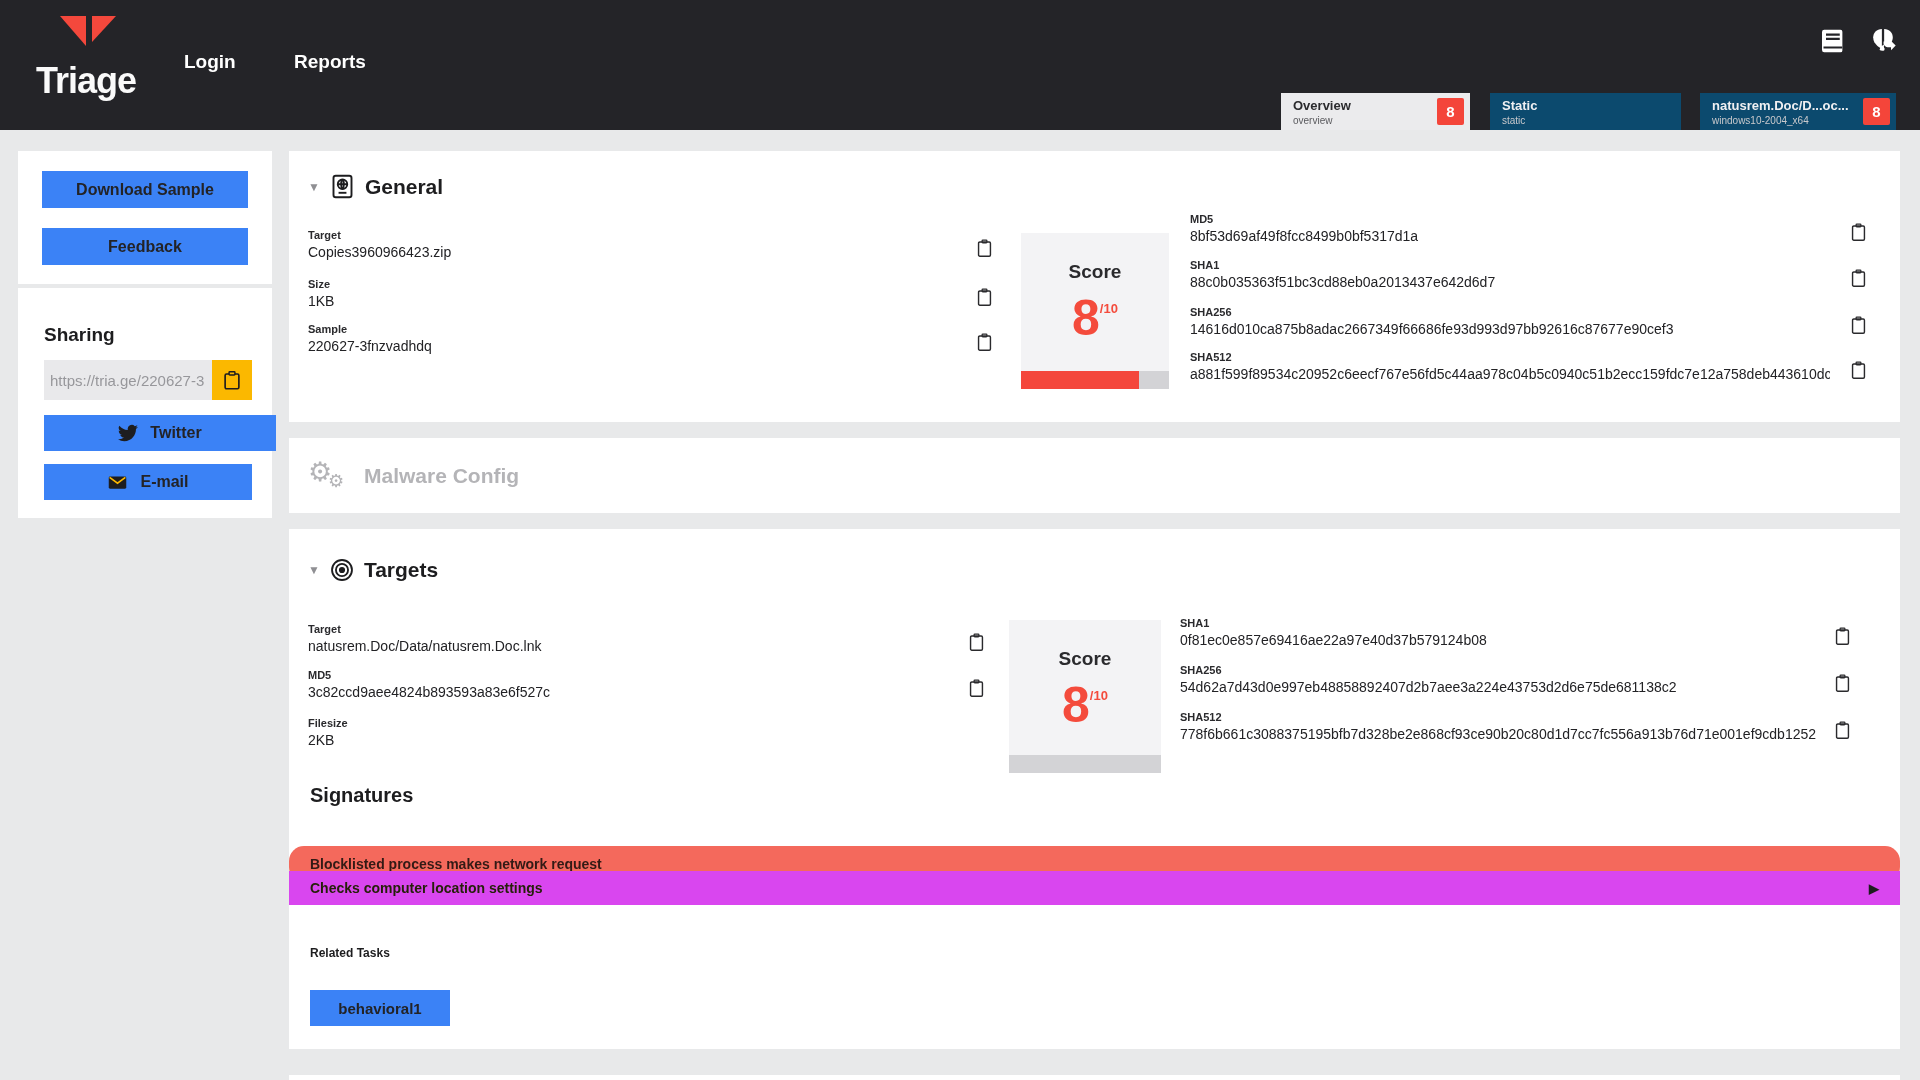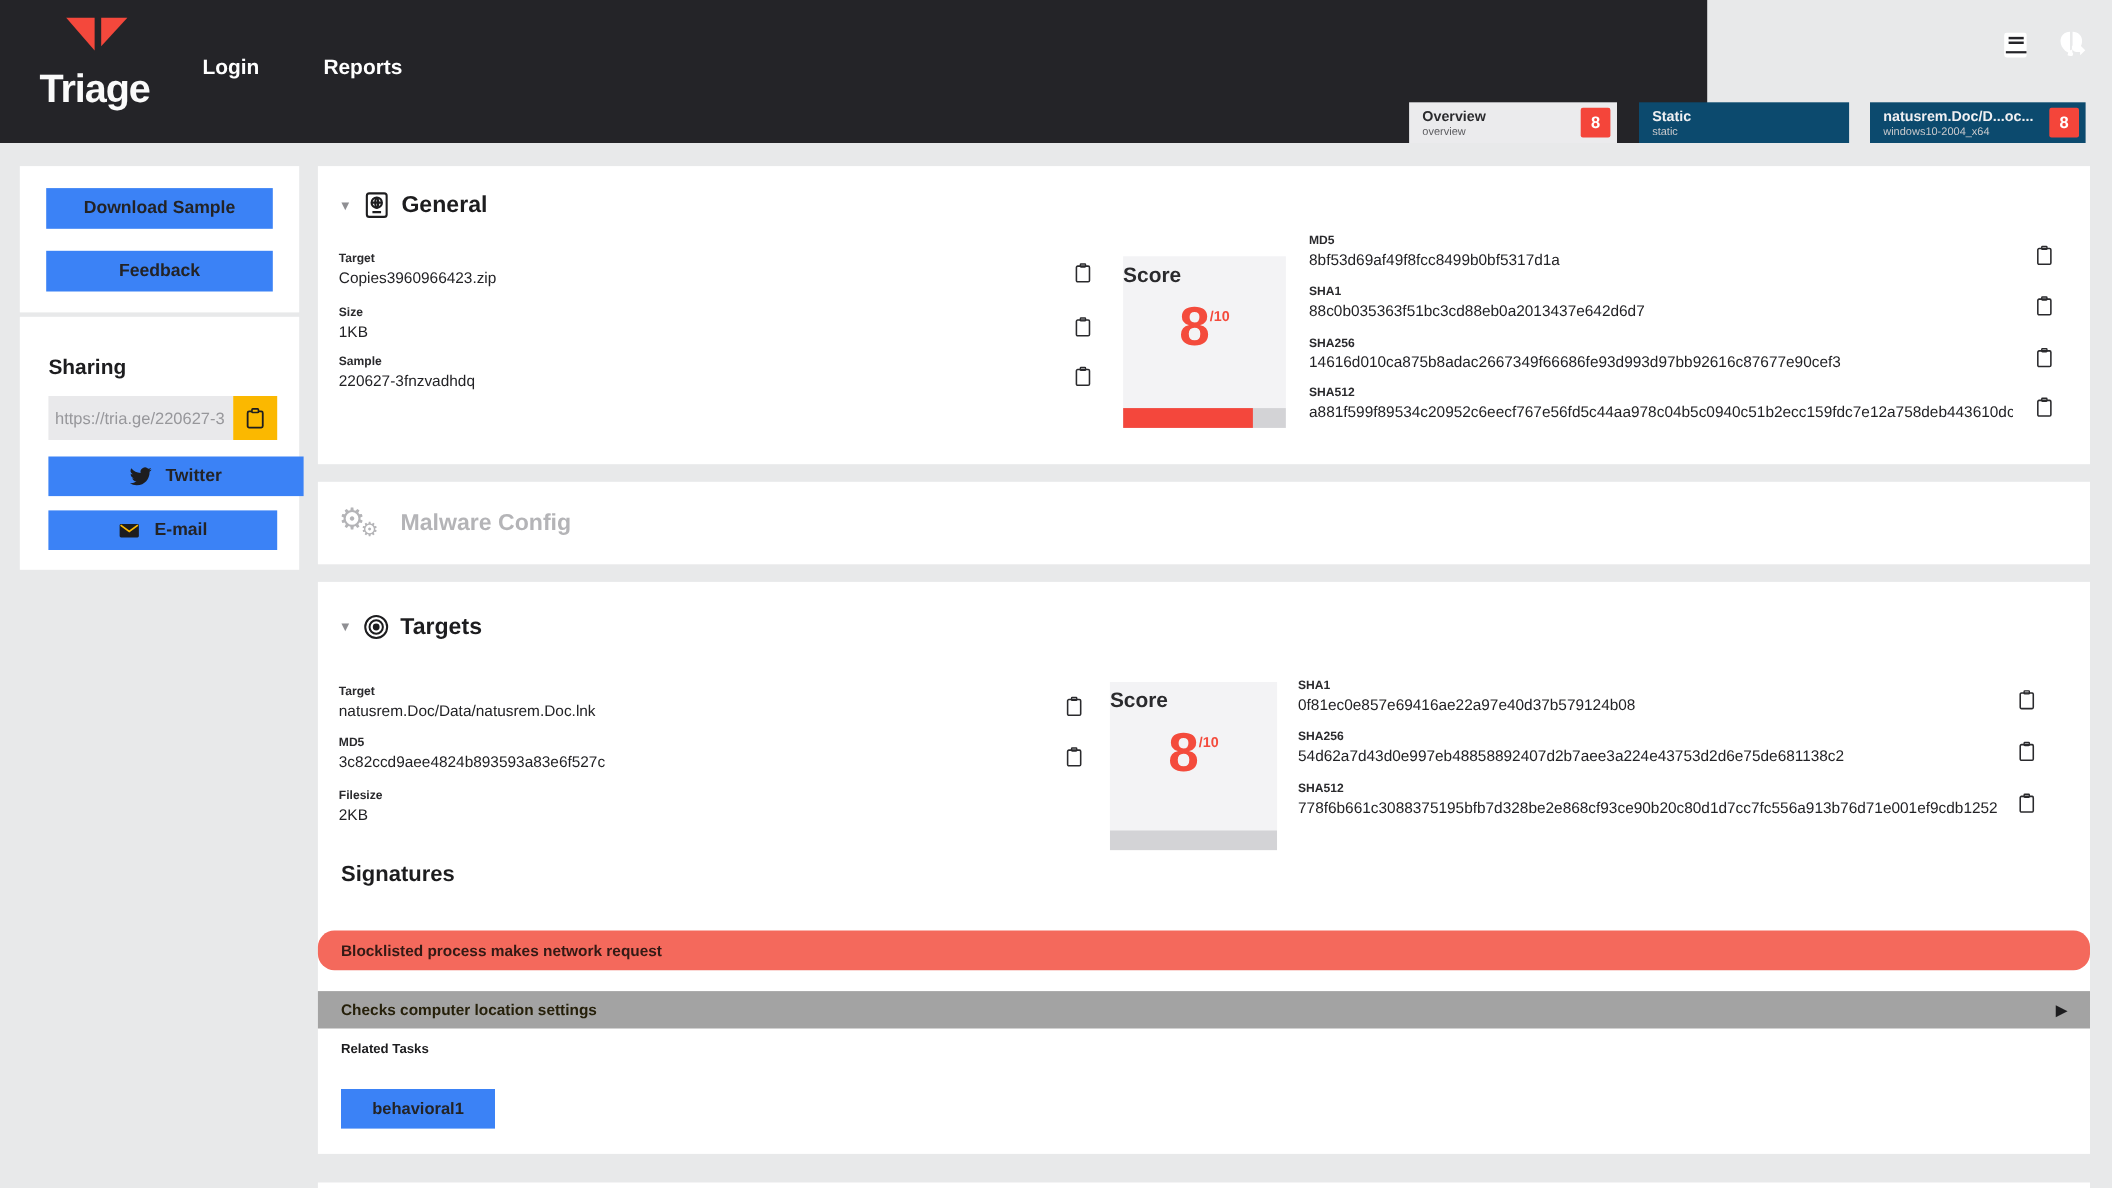--- a/index.html
+++ b/index.html
@@ -5,21 +5,21 @@
   * { box-sizing: border-box; margin: 0; padding: 0; }
   html, body { width: 1920px; height: 1080px; }
   body {
     font-family: "Liberation Sans", sans-serif;
     background: #e8e9ea;
     position: relative;
     overflow: hidden;
     color: #232326;
   }
   
-  .navbar { position: absolute; top: 0; left: 0; width: 1552px; height: 130px; background: #242428; }
+  .navbar { position: absolute; top: 0; left: 0; width: 1920px; height: 130px; background: #242428; }
   .logo { position: absolute; left: 18px; top: 14px; width: 120px; height: 92px; color: #fff; }
   .logo-mark { position: absolute; left: 42px; top: 2px; }
   .logo-text { position: absolute; left: 18px; top: 46px; font-size: 36px; font-weight: bold; letter-spacing: -1px; color: #fafafa; }
   .nav-link { position: absolute; top: 51px; color: #fff; font-size: 19px; font-weight: bold; cursor: pointer; }
   .nav-link.login { left: 184px; }
   .nav-link.reports { left: 294px; }
   .nav-icon { position: absolute; top: 26px; width: 30px; height: 30px; cursor: pointer; }
   .nav-icon.docs { left: 1818px; }
   .nav-icon.brain { left: 1868px; }
   
@@ -63,41 +63,41 @@
   .main-card-next    { left: 289px; top: 1075px; width: 1611px; height: 30px; }
   .sec-header { position: absolute; left: 19px; display: flex; align-items: center; gap: 9px; }
   .collapse-tri { color: #8f8f93; font-size: 12px; cursor: pointer; }
   .sec-title { font-size: 21px; font-weight: bold; color: #1d1d1f; }
   .field { position: absolute; left: 19px; }
   .field-label { font-size: 11px; font-weight: bold; color: #2a2a2d; margin-bottom: 3px; }
   .field-value { font-size: 14px; color: #222225; white-space: nowrap; }
   .copy-btn { position: absolute; background: none; border: none; cursor: pointer; width: 22px; height: 24px; }
   
   .score-box { position: absolute; background: #f3f3f5; overflow: hidden; }
-  .score-label { font-size: 19px; font-weight: bold; color: #2a2a2d; margin-top: 7px; }
+  .score-label { text-align: center; font-size: 19px; font-weight: bold; color: #2a2a2d; margin-top: 28px; }
   .score-num { text-align: center; margin-top: 10px; color: #f44b3c; }
   .score-num .big { font-size: 50px; font-weight: bold; line-height: 50px; }
   .score-num .suffix { font-size: 13px; font-weight: bold; vertical-align: 22px; }
   .score-bar { position: absolute; bottom: 0; left: 0; width: 100%; height: 18px; background: #d3d3d6; }
   .bar-fill { height: 100%; background: #f4473c; }
   
   .hash { position: absolute; }
   .hash .field-value { max-width: 640px; overflow: hidden; }
   
   .config-head { display: flex; align-items: center; gap: 14px; padding-left: 19px; color: #b4b4b7; }
   .gears { position: relative; width: 42px; height: 40px; }
   .gear1 { position: absolute; left: 0; top: 0; font-size: 27px; }
   .gear2 { position: absolute; left: 20px; top: 14px; font-size: 18px; }
   .config-title { font-size: 21px; font-weight: bold; color: #b4b4b7; }
   
   .sig-heading { position: absolute; left: 21px; top: 255px; font-size: 20px; font-weight: bold; color: #1d1d1f; }
   .sig-row { position: absolute; left: 0; width: 1611px; display: flex; align-items: center; padding: 0 21px;
              font-size: 14px; font-weight: bold; color: #26200a; cursor: pointer; }
   .sig-red { top: 317px; height: 36px; background: #f4695c; color: #331a15; border-radius: 15px; }
-  .sig-yellow { top: 372px; height: 34px; background: #a3a3a3; }
+  .sig-yellow { top: 342px; height: 34px; background: #d946ef; }
   .sig-arrow { margin-left: auto; font-size: 13px; color: #1d1d1f; }
   .related-heading { position: absolute; left: 21px; top: 417px; font-size: 12px; font-weight: bold; color: #1d1d1f; }
   .task-btn { position: absolute; left: 21px; top: 461px; width: 140px; height: 36px; font-size: 15px; }
 </style>
 </head>
 <body>
 
 <div class="navbar">
   <div class="logo">
     <svg class="logo-mark" width="56" height="44" viewBox="0 0 56 44">

